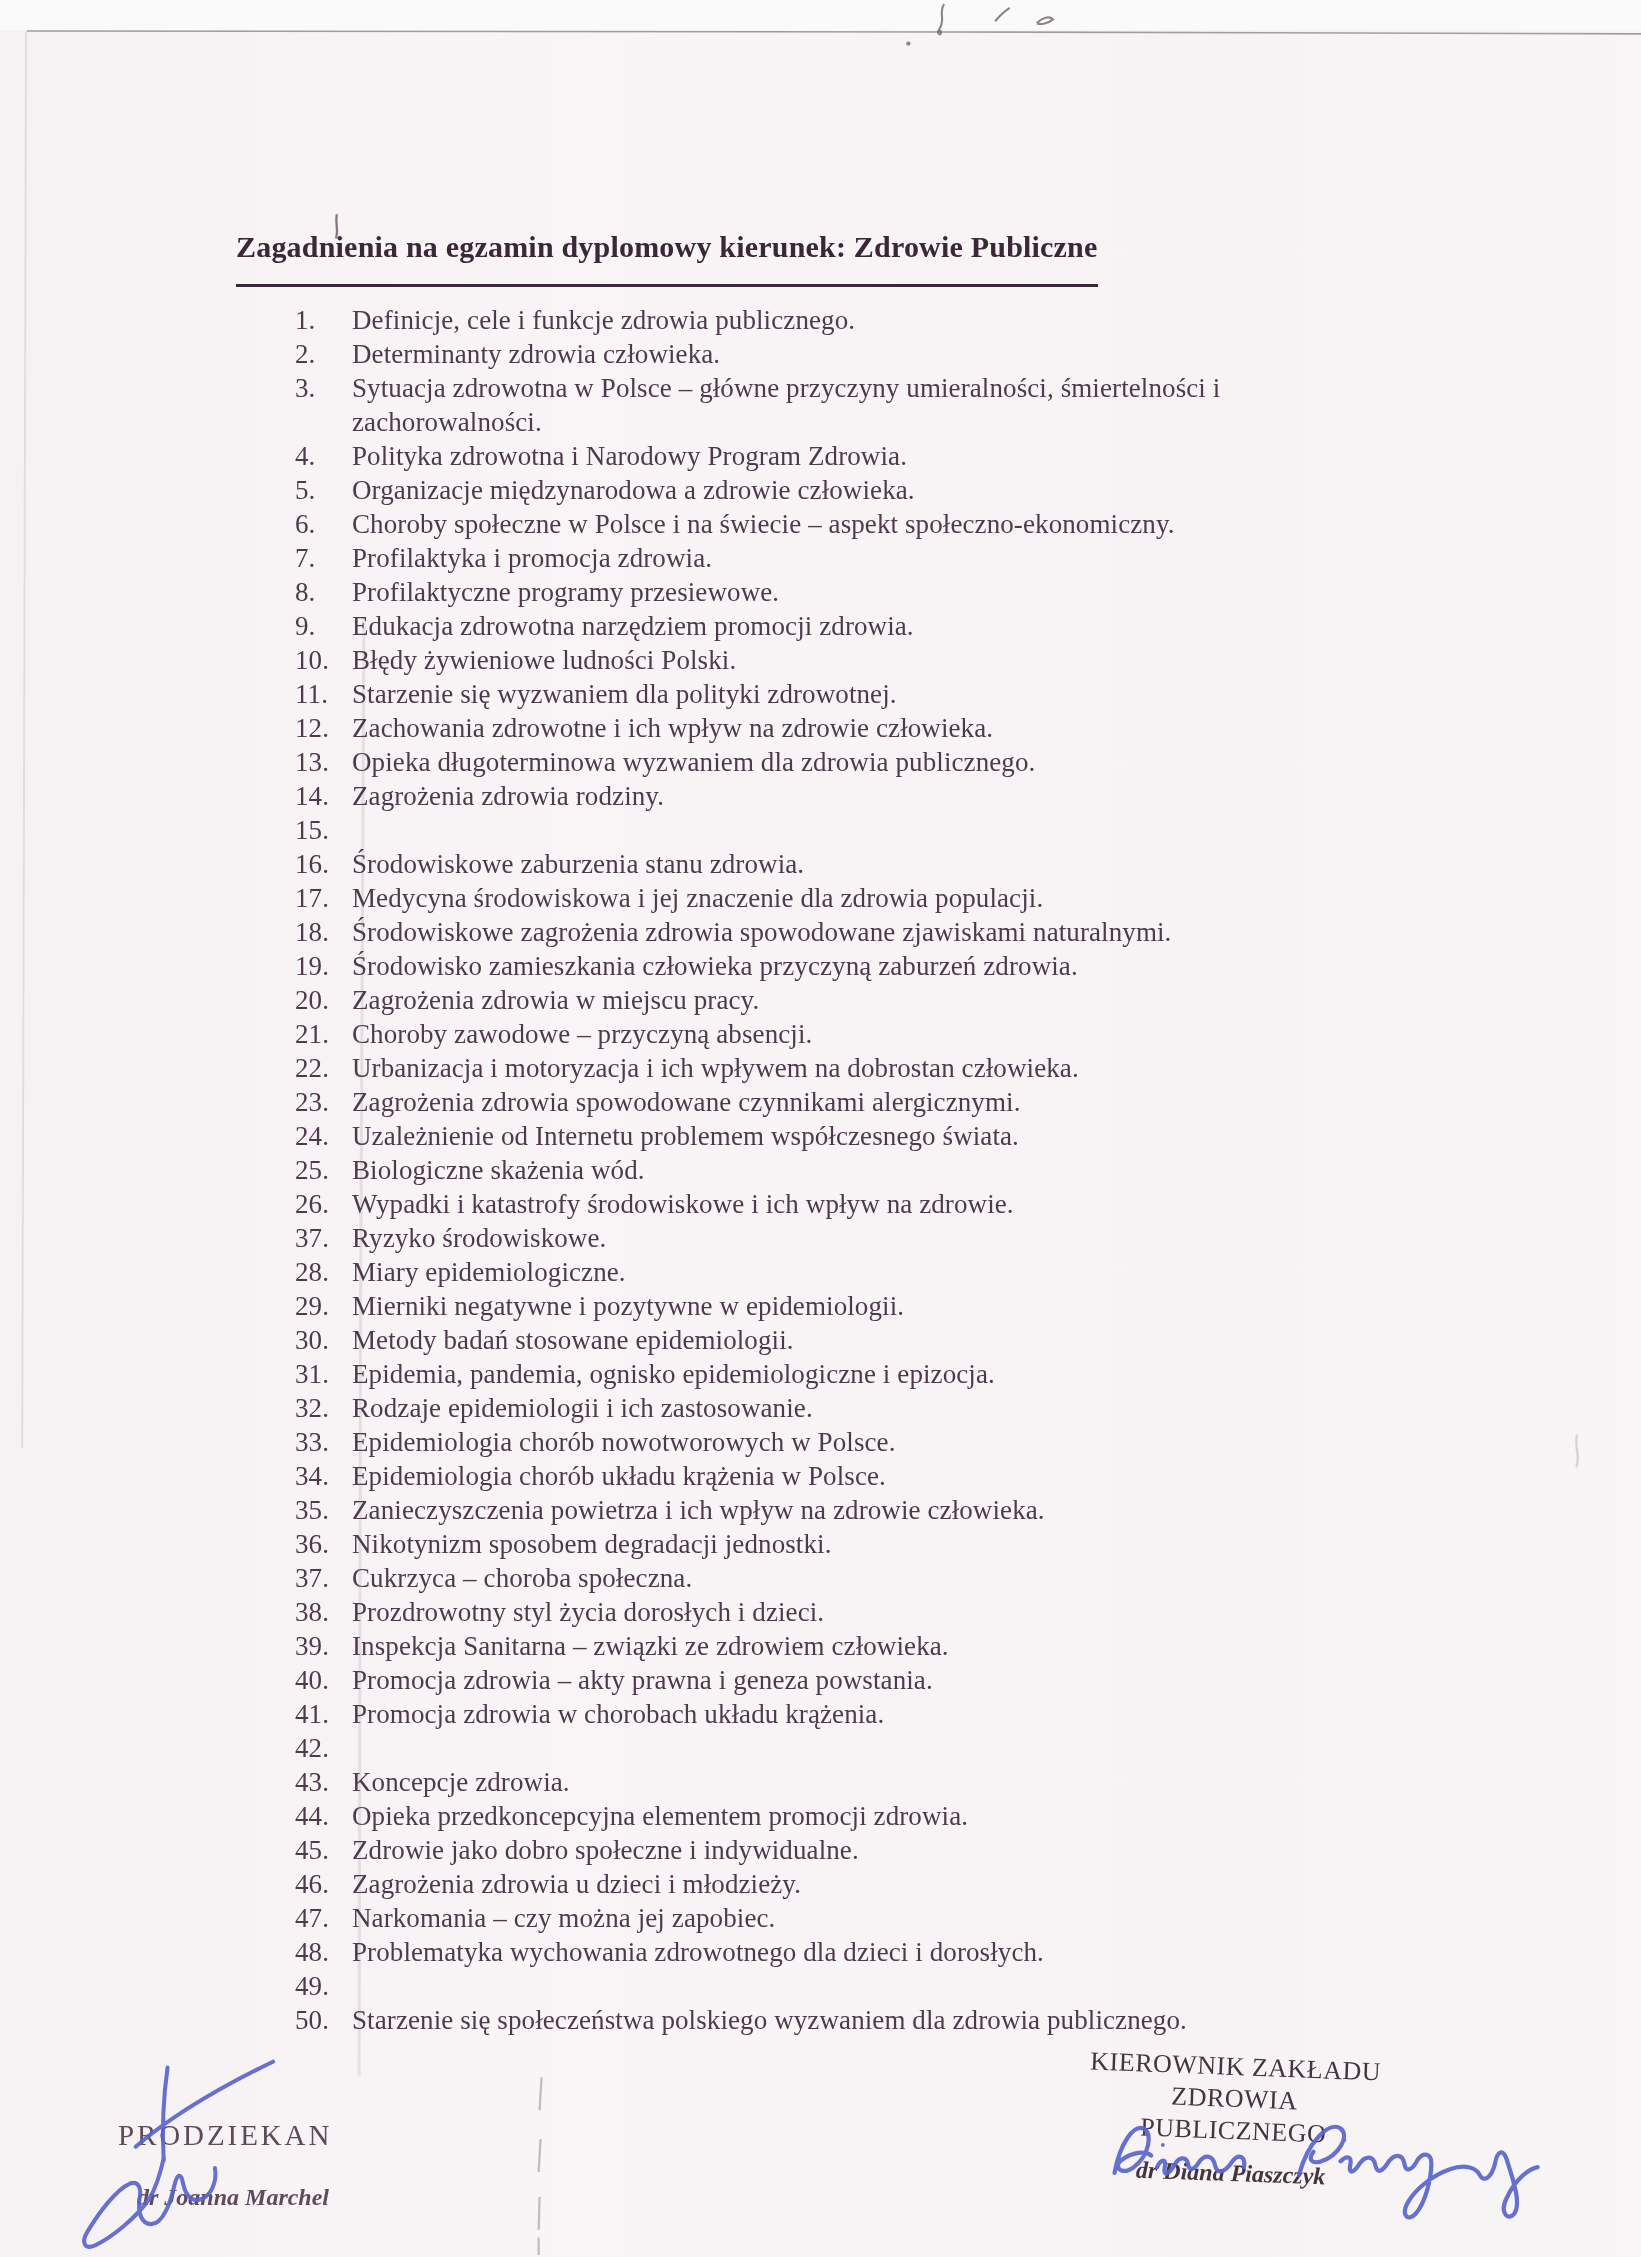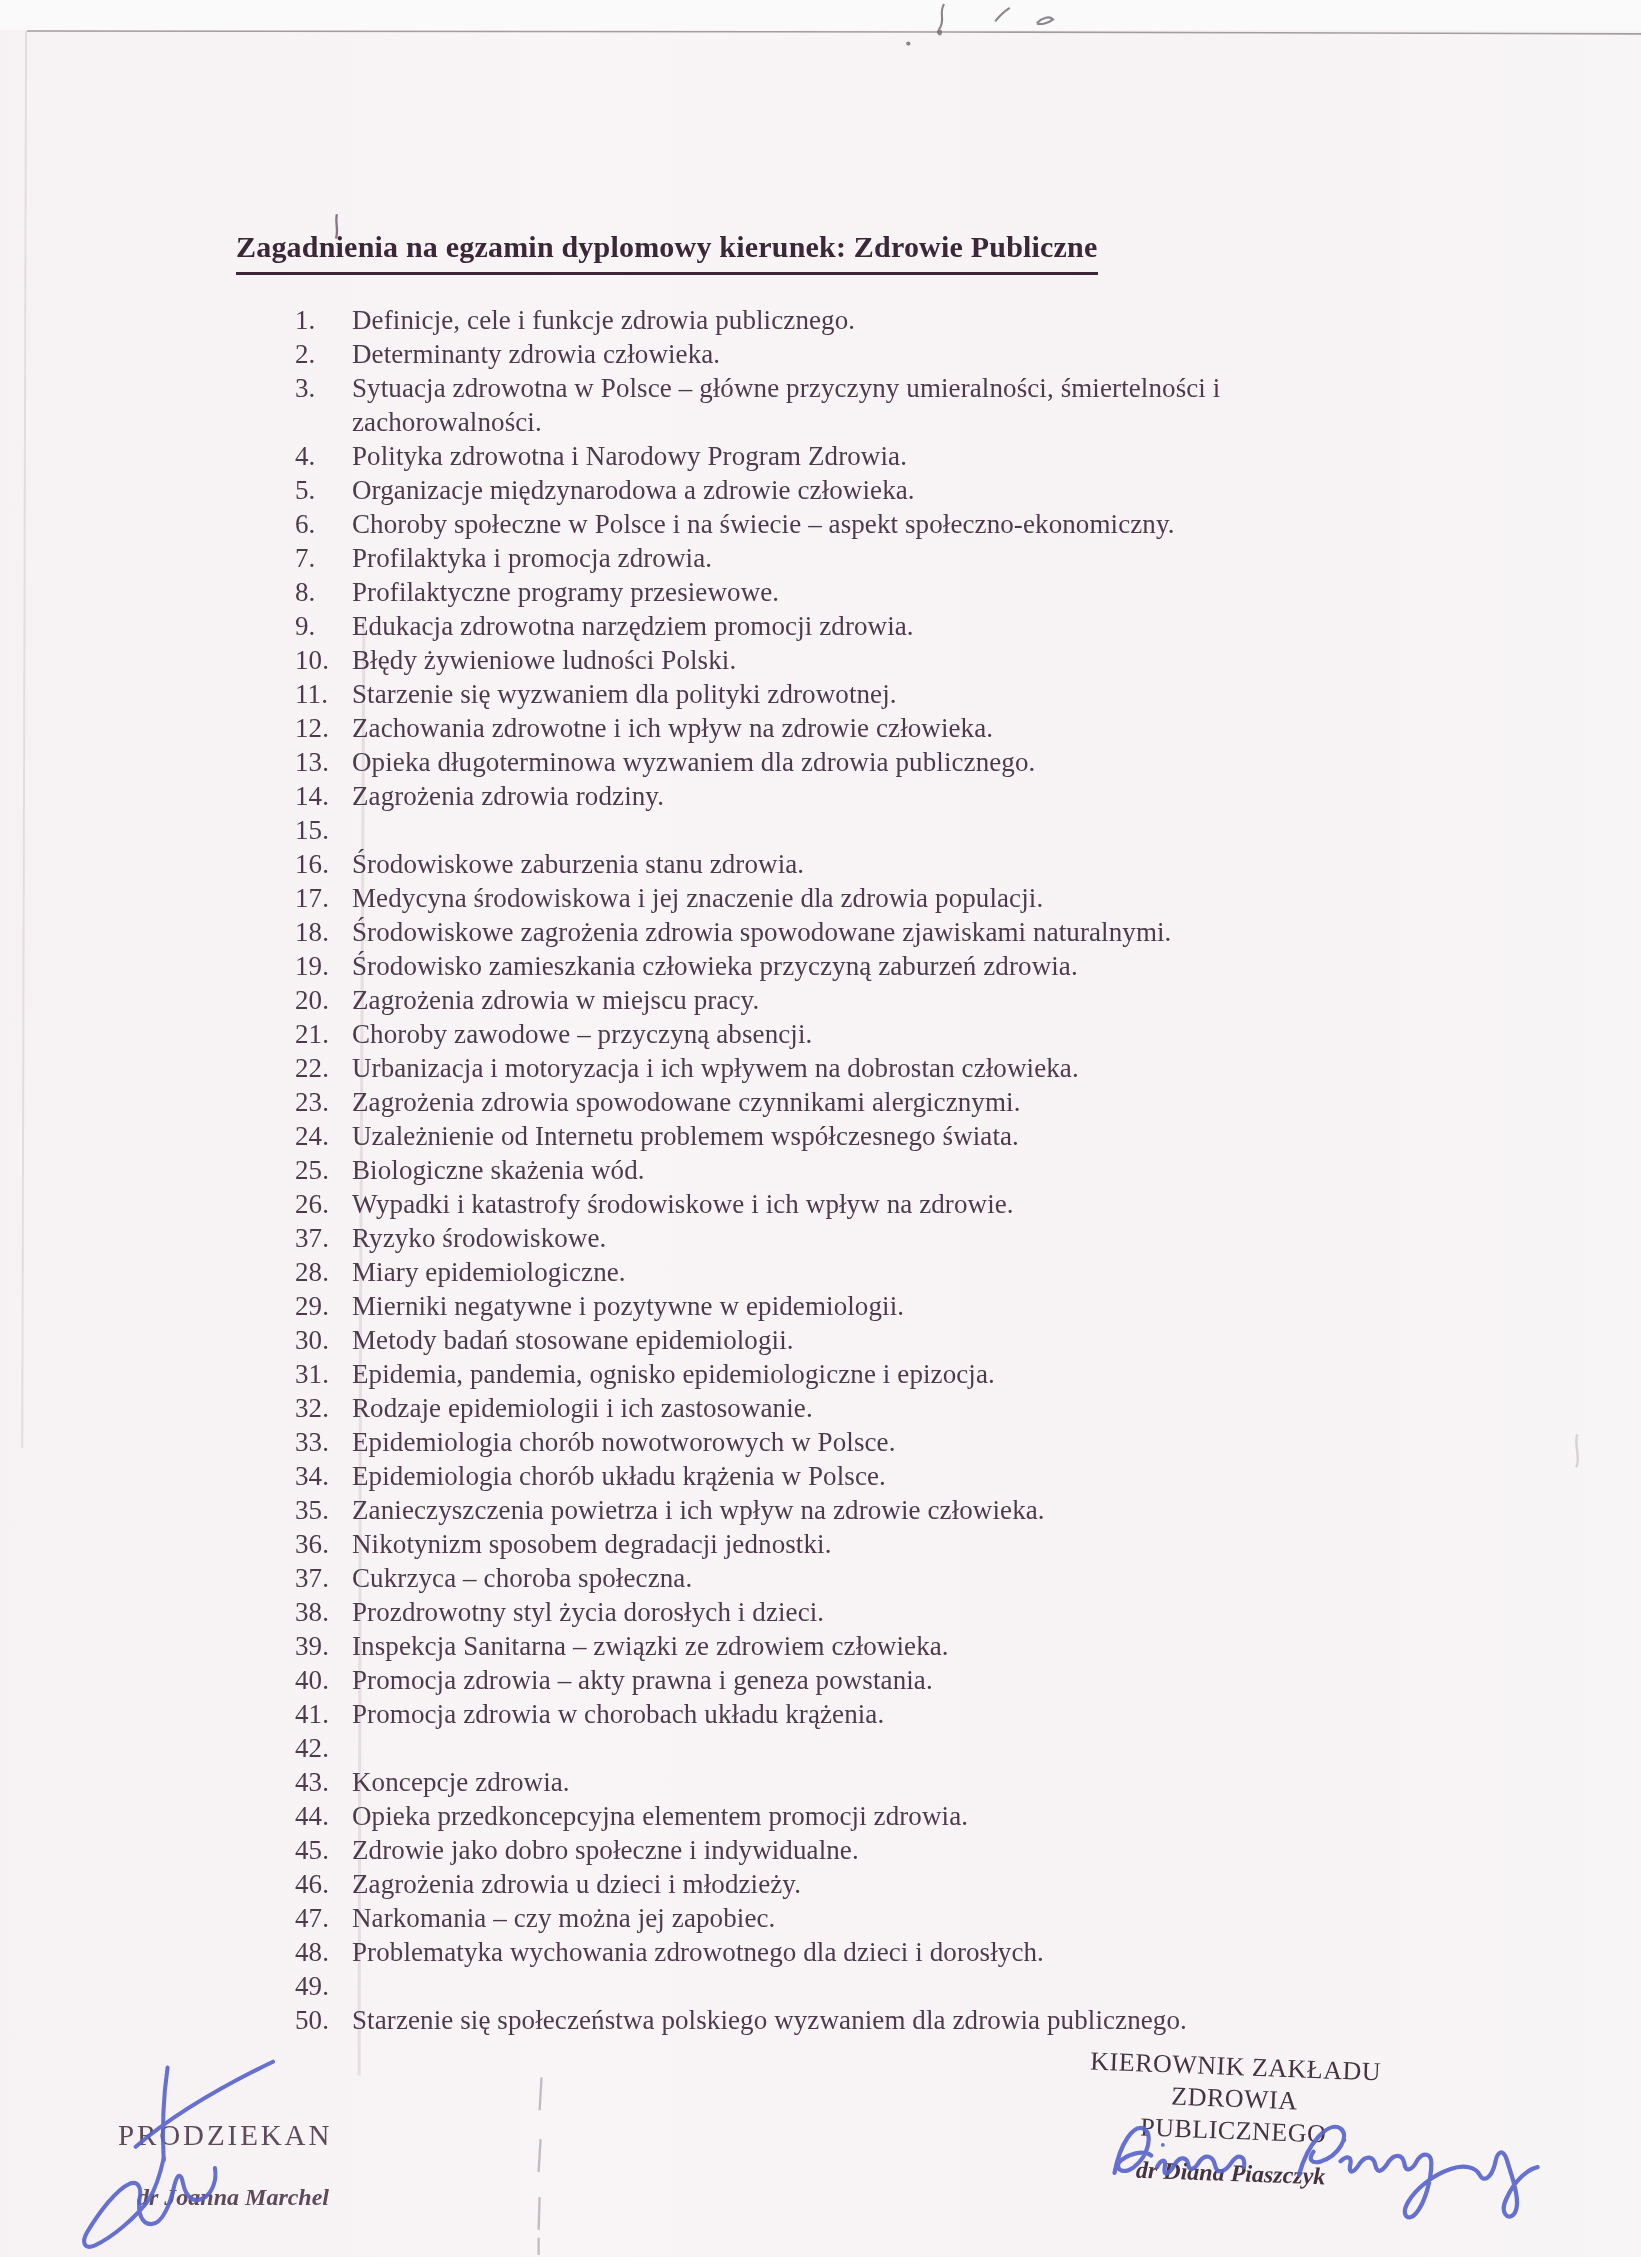--- a/index.html
+++ b/index.html
@@ -13,21 +13,21 @@
   }
   .page::before{ 
     content:"";position:absolute;top:0;left:0;right:0;height:30px;
     background:#fbfafb;
   }
   .title{
     position:absolute;left:236px;top:230px;
     font-size:30px;font-weight:bold;letter-spacing:0.2px;
     color:var(--title-ink);
     border-bottom:3.9px solid var(--title-ink);
-    padding-bottom:8px;
+    padding-bottom:20px;
     white-space:nowrap;
   }
   ol.topics{
     position:absolute;left:295px;top:303px;width:1072px;
     margin:0;padding:0;list-style:none;
   }
   ol.topics li{
     display:flex;align-items:flex-start;
     font-size:27px;line-height:34px;
     color:var(--ink);

